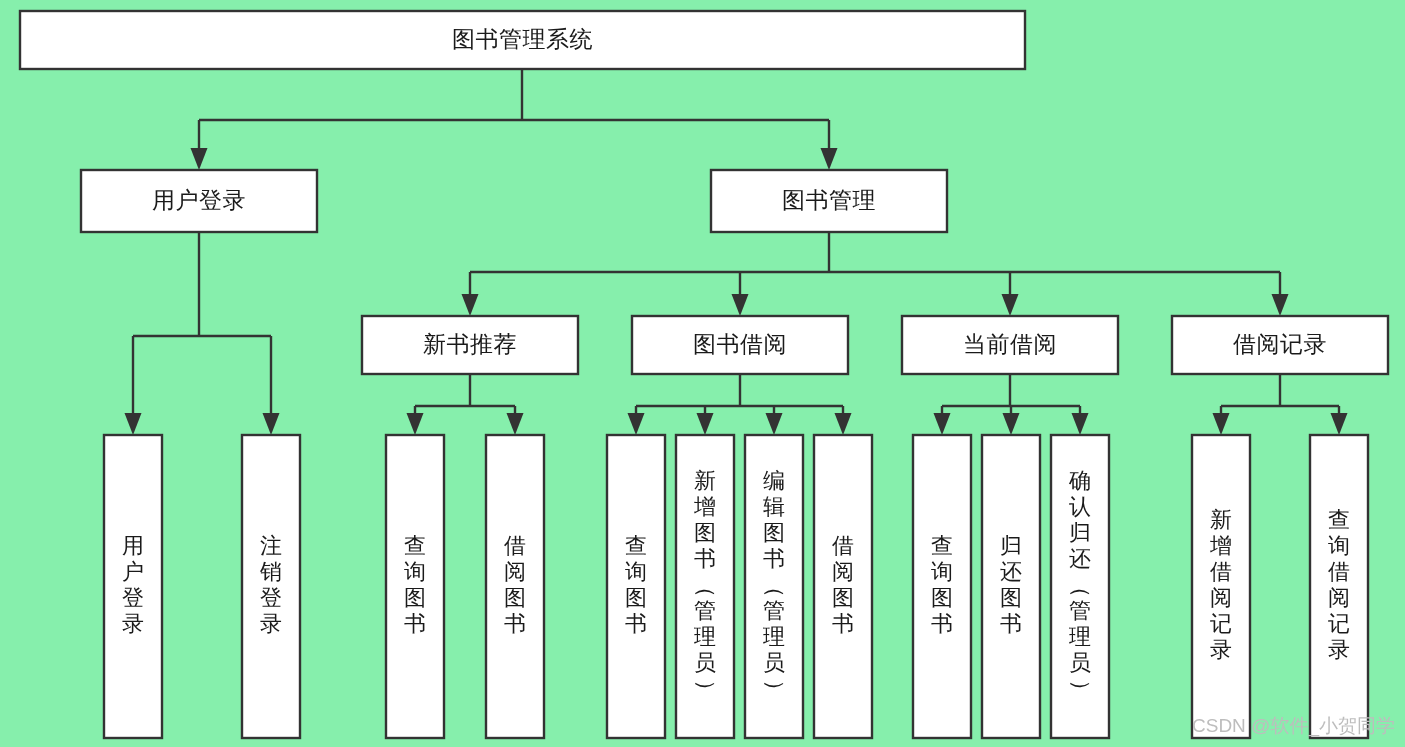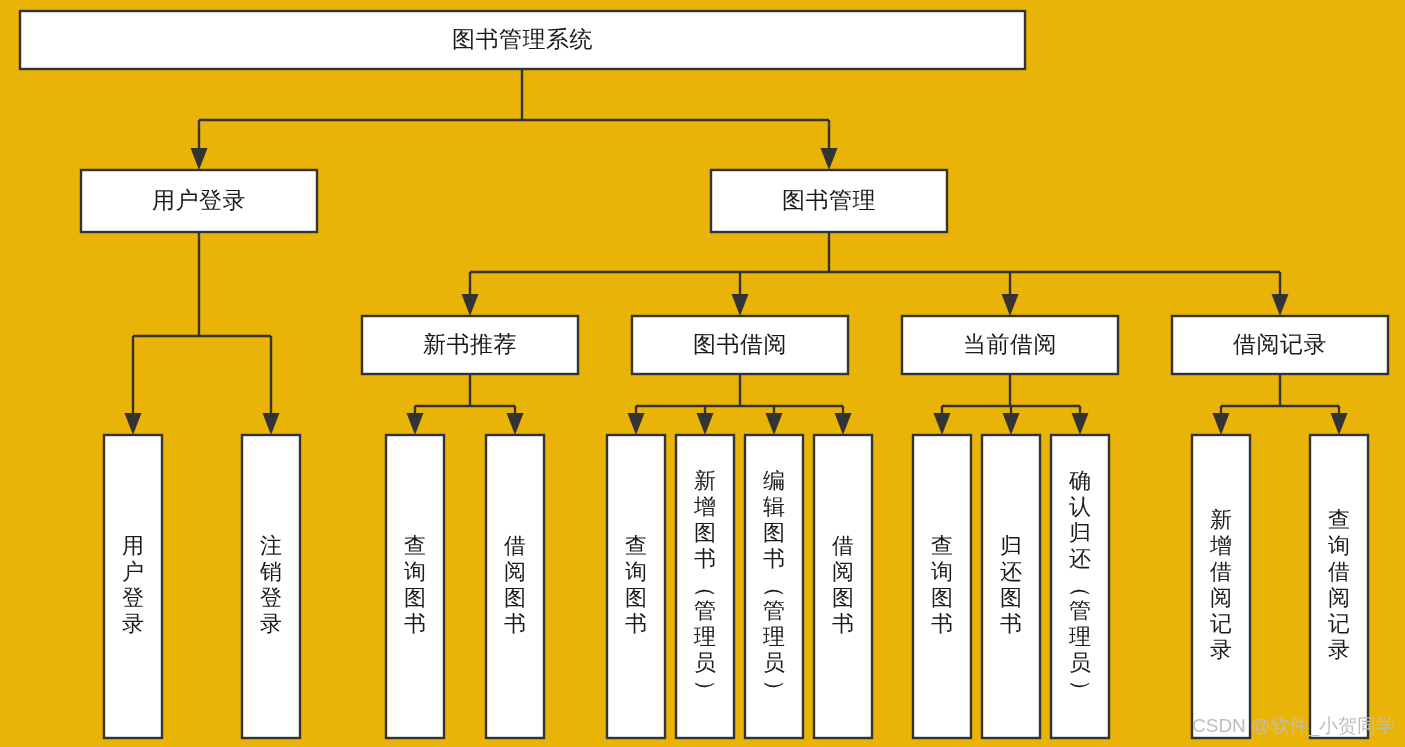--- a/index.html
+++ b/index.html
@@ -8,21 +8,21 @@
     padding: 0;
     background: #ffffff;
   }
   body {
     font-family: "Liberation Sans", "DejaVu Sans", sans-serif;
   }
   #diagram-root {
     position: relative;
     width: 1405px;
     height: 747px;
-    background: #eab308;
+    background: #86efac;
     overflow: hidden;
   }
   svg.diagram-canvas {
     position: absolute;
     left: 0;
     top: 0;
     width: 1405px;
     height: 747px;
     display: block;
   }

